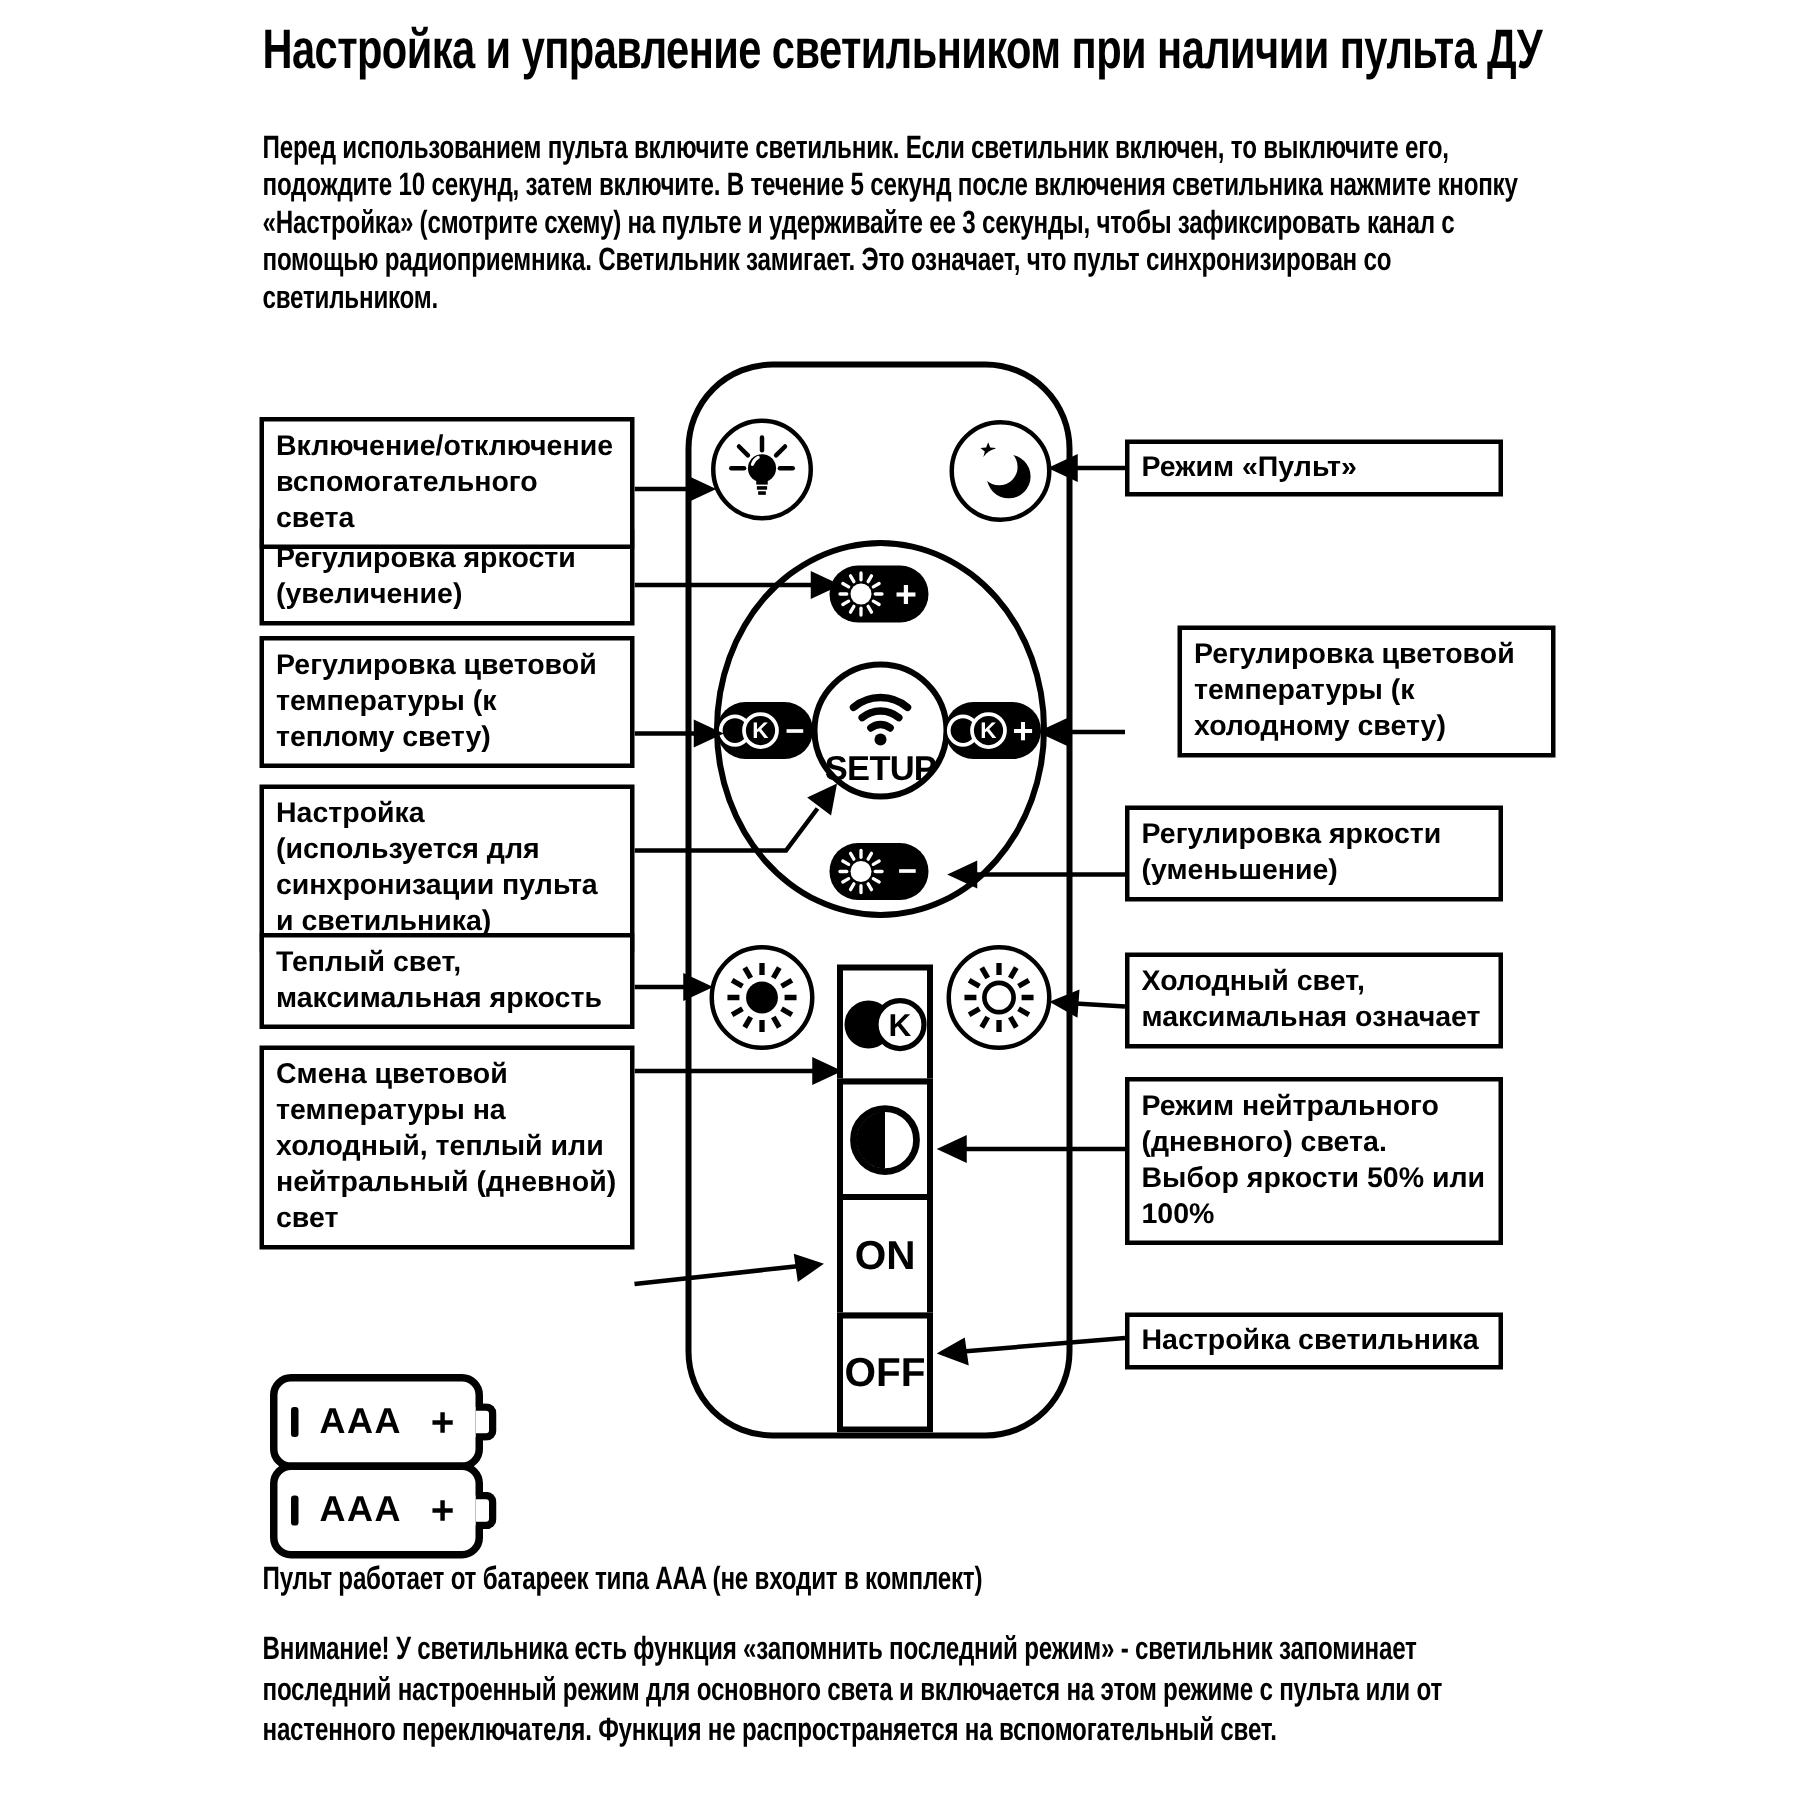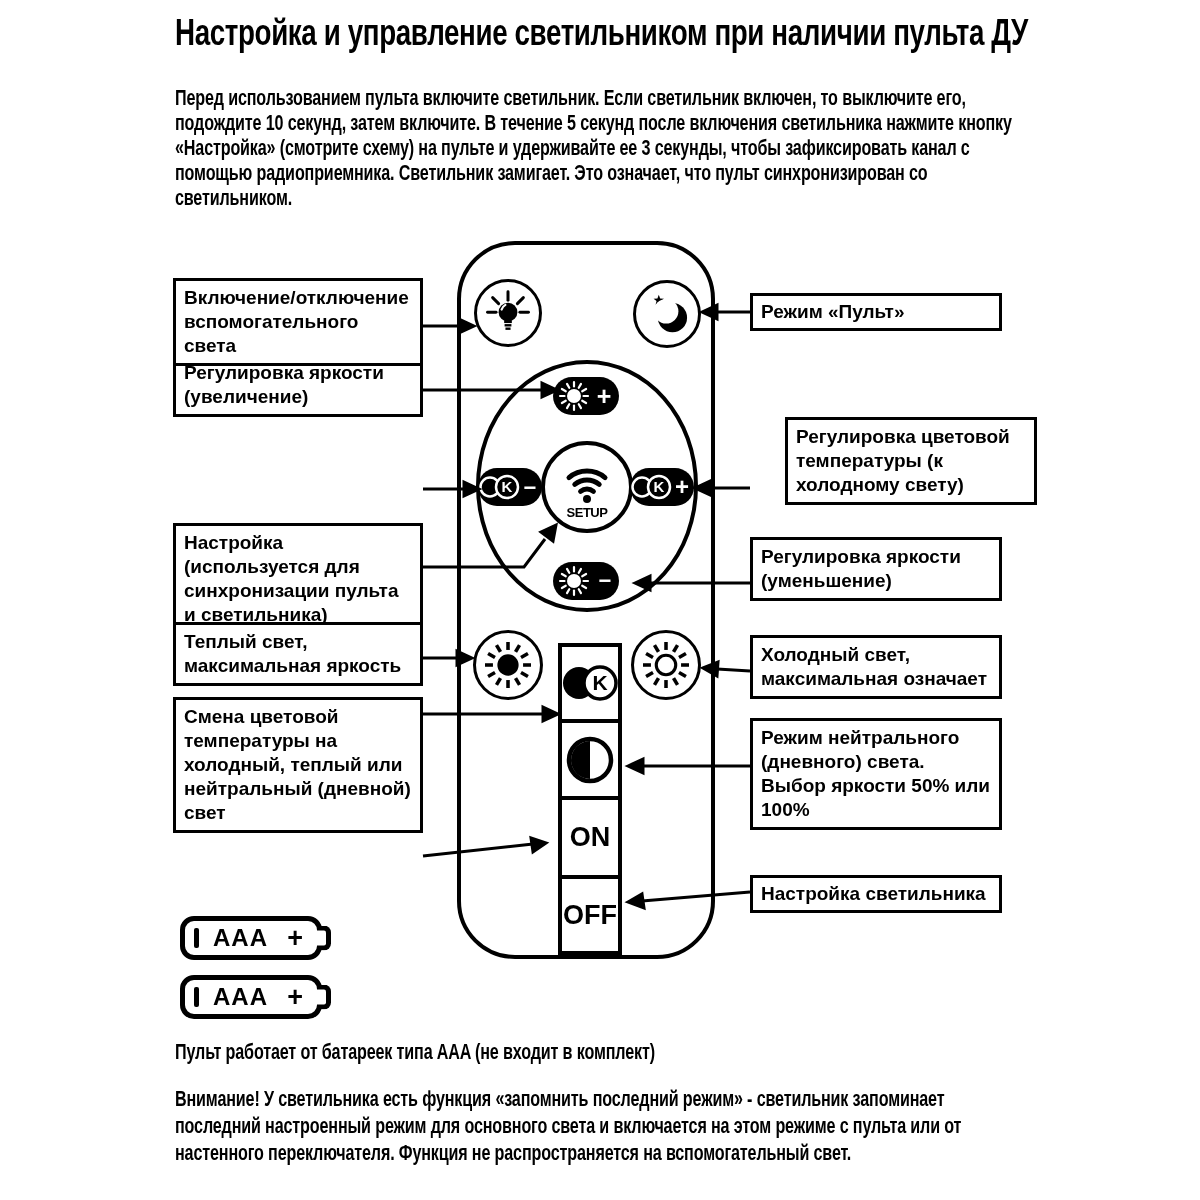--- a/index.html
+++ b/index.html
@@ -17,22 +17,22 @@
   .rbox{left:750px;width:252px;}
   .tight{padding:4px 8px;}
   .rc{position:absolute;box-sizing:border-box;border:4px solid #000;background:#fff;}
   .circle{border-radius:50%;display:flex;align-items:center;justify-content:center;}
   .pill{position:absolute;background:#000;border-radius:19px;overflow:hidden;}
   .pill svg{display:block;}
   .colrow{position:absolute;left:558px;width:64px;box-sizing:border-box;border:4px solid #000;
           background:#fff;display:flex;align-items:center;justify-content:center;
           font-size:27px;letter-spacing:0;}
   .setup-inner{display:flex;flex-direction:column;align-items:center;justify-content:center;}
-  .setup-txt{font-size:13px;margin-top:-2px;letter-spacing:-0.5px;}
-  .battery{position:absolute;left:180px;width:142px;height:44px;box-sizing:border-box;
+  .setup-txt{font-size:23px;margin-top:-2px;letter-spacing:-0.5px;}
+  .battery{position:absolute;left:180px;width:142px;height:64px;box-sizing:border-box;
            border:5px solid #000;border-radius:14px;background:#fff;
            display:flex;align-items:center;z-index:10;}
   .bat-term{width:5px;height:20px;background:#000;border-radius:2px;margin-left:9px;}
   .bat-label{font-size:24px;margin-left:14px;letter-spacing:1px;}
   .bat-plus{font-size:27px;margin-left:auto;margin-right:14px;}
   .bat-nub{position:absolute;right:-14px;top:50%;transform:translateY(-50%);
            width:9px;height:15px;border:5px solid #000;border-left:none;
            border-radius:0 7px 7px 0;background:#fff;}
   svg.connectors{position:absolute;left:0;top:0;z-index:5;pointer-events:none;}
   .z1{z-index:1;}
@@ -201,20 +201,21 @@
   </div>
   <div class="colrow z1" style="top:796px;height:83px;">
     <span>ON</span>
   </div>
   <div class="colrow z1" style="top:875px;height:80px;">
     <span>OFF</span>
   </div>
 
   <div class="box lbox" style="top:353px;"><span>Регулировка яркости (увеличение)</span></div>
   <div class="box lbox" style="top:278px;"><span>Включение/отключение вспомогательного света</span></div>
+  <div class="box lbox" style="top:424px;"><span>Регулировка цветовой температуры (к теплому свету)</span></div>
   <div class="box lbox" style="top:523px;"><span>Настройка (используется для синхронизации пульта и светильника)</span></div>
   <div class="box lbox" style="top:622px;"><span>Теплый свет, максимальная яркость</span></div>
   <div class="box lbox" style="top:697px;"><span>Смена цветовой температуры на холодный, теплый или нейтральный (дневной) свет</span></div>
 
   <div class="box rbox tight" style="top:293px;"><span>Режим «Пульт»</span></div>
   <div class="box rbox" style="top:417px;margin-left:35px;"><span>Регулировка цветовой температуры (к холодному свету)</span></div>
   <div class="box rbox" style="top:537px;"><span>Регулировка яркости (уменьшение)</span></div>
   <div class="box rbox" style="top:635px;"><span>Холодный свет, максимальная означает</span></div>
   <div class="box rbox" style="top:718px;"><span>Режим нейтрального (дневного) света. Выбор яркости 50% или 100%</span></div>
   <div class="box rbox tight" style="top:875px;"><span>Настройка светильника</span></div>

